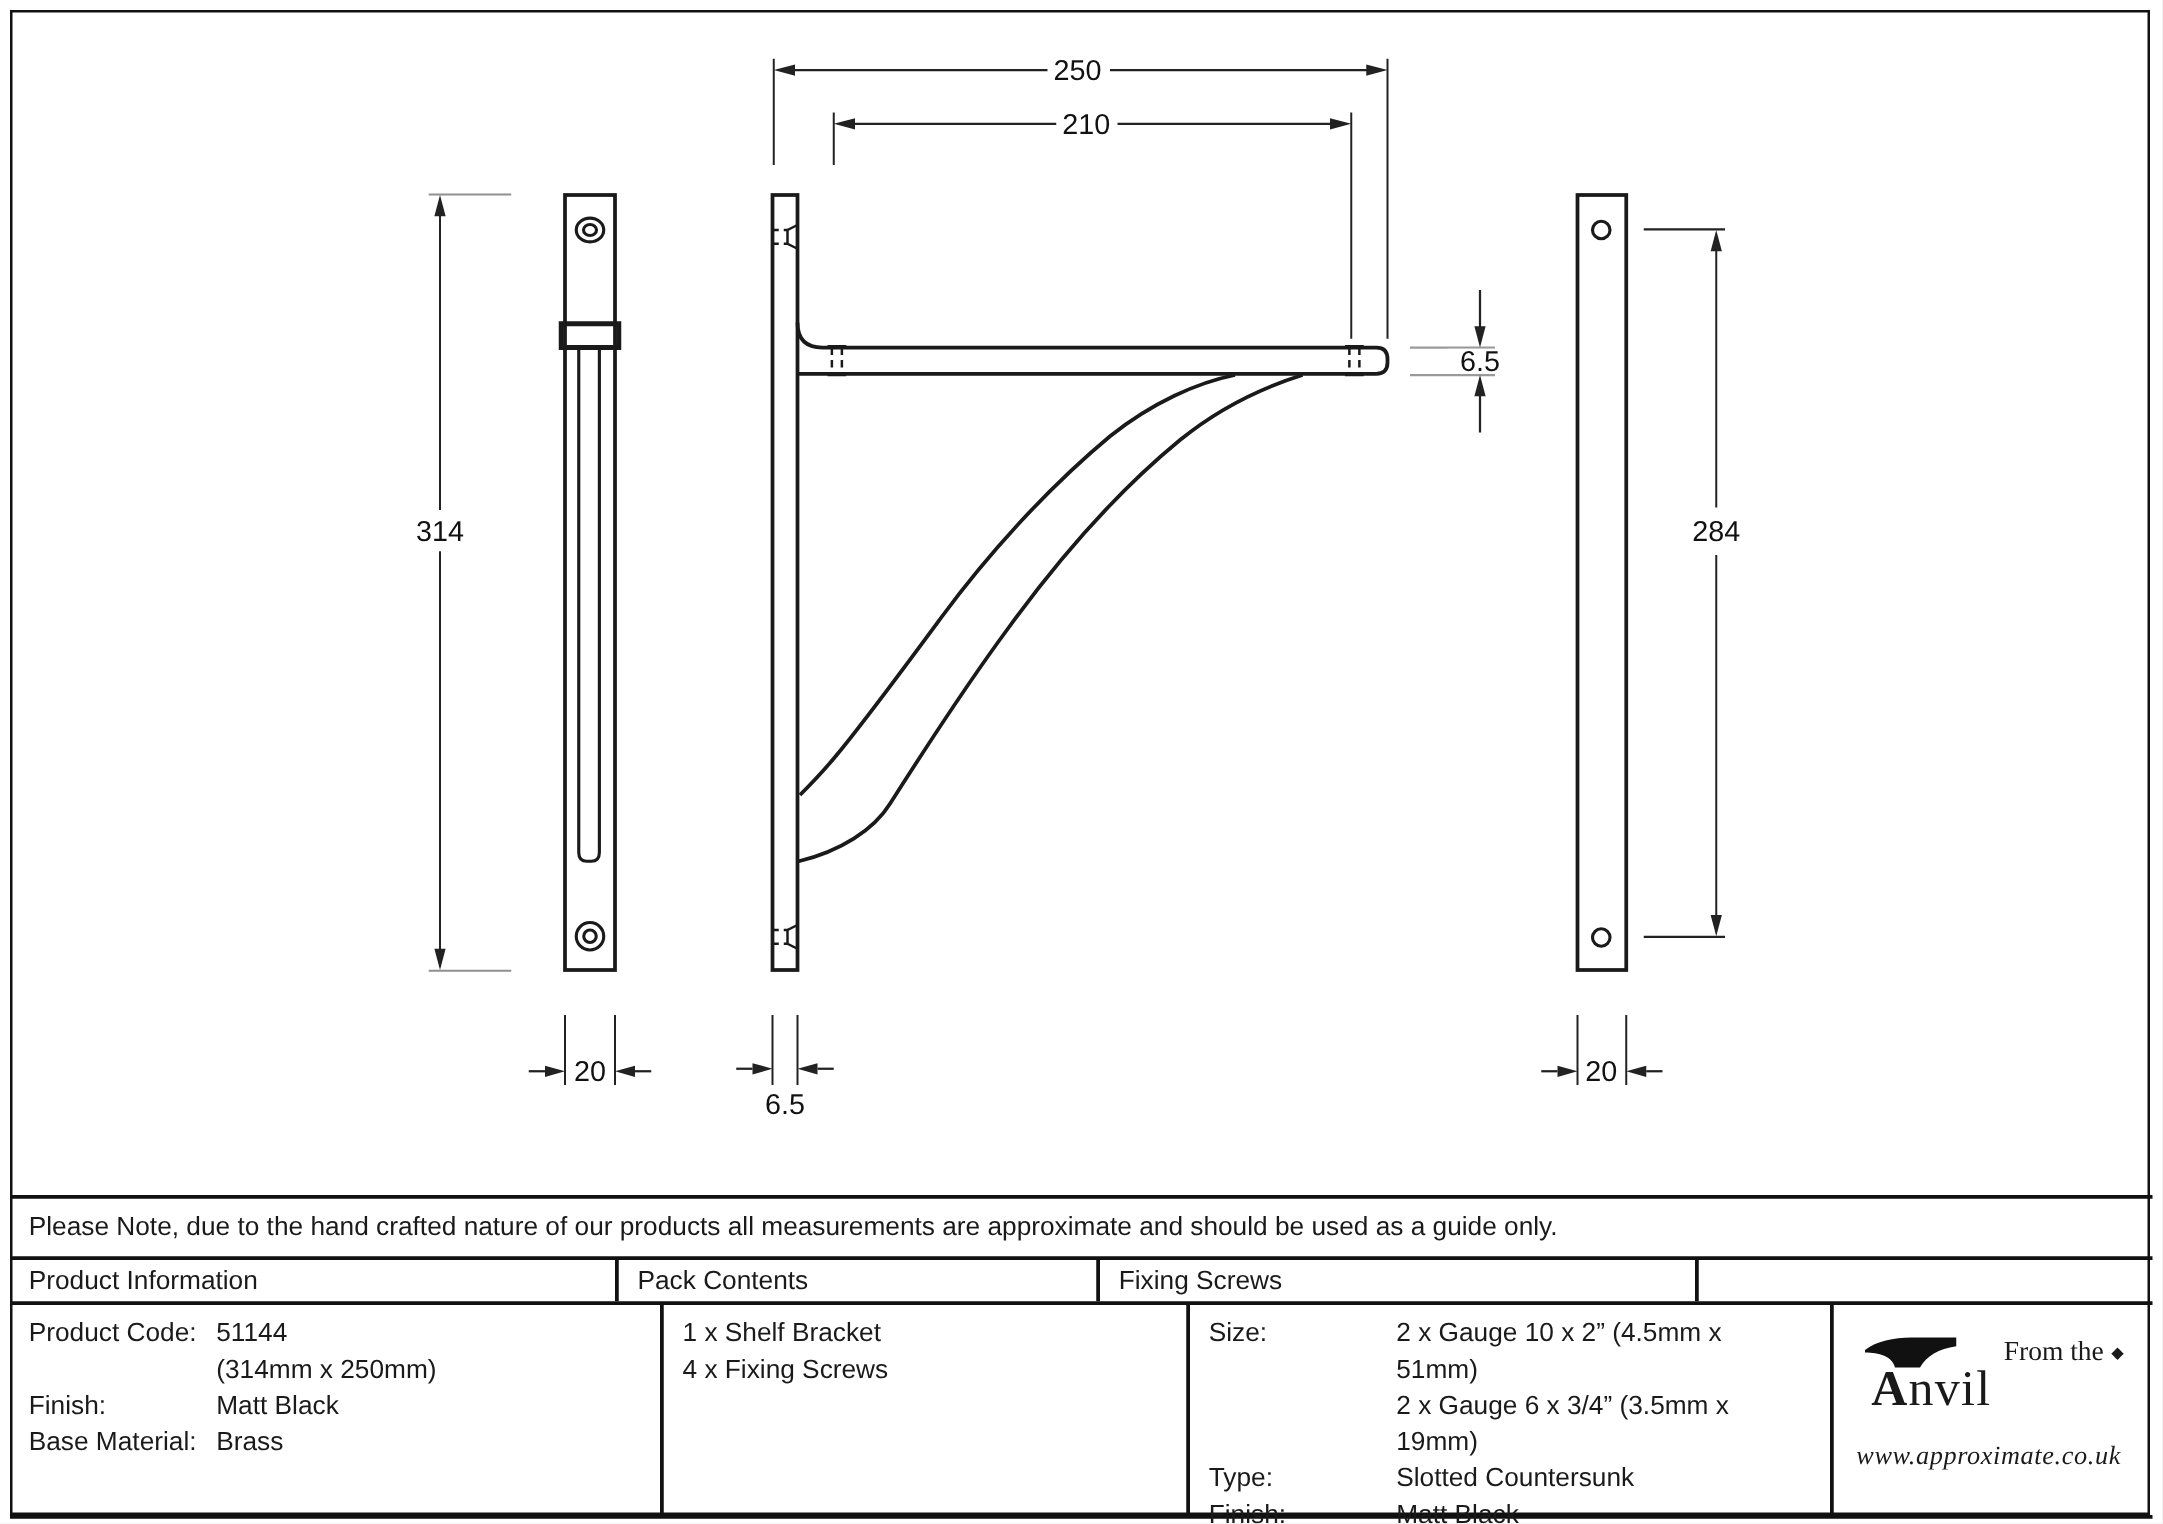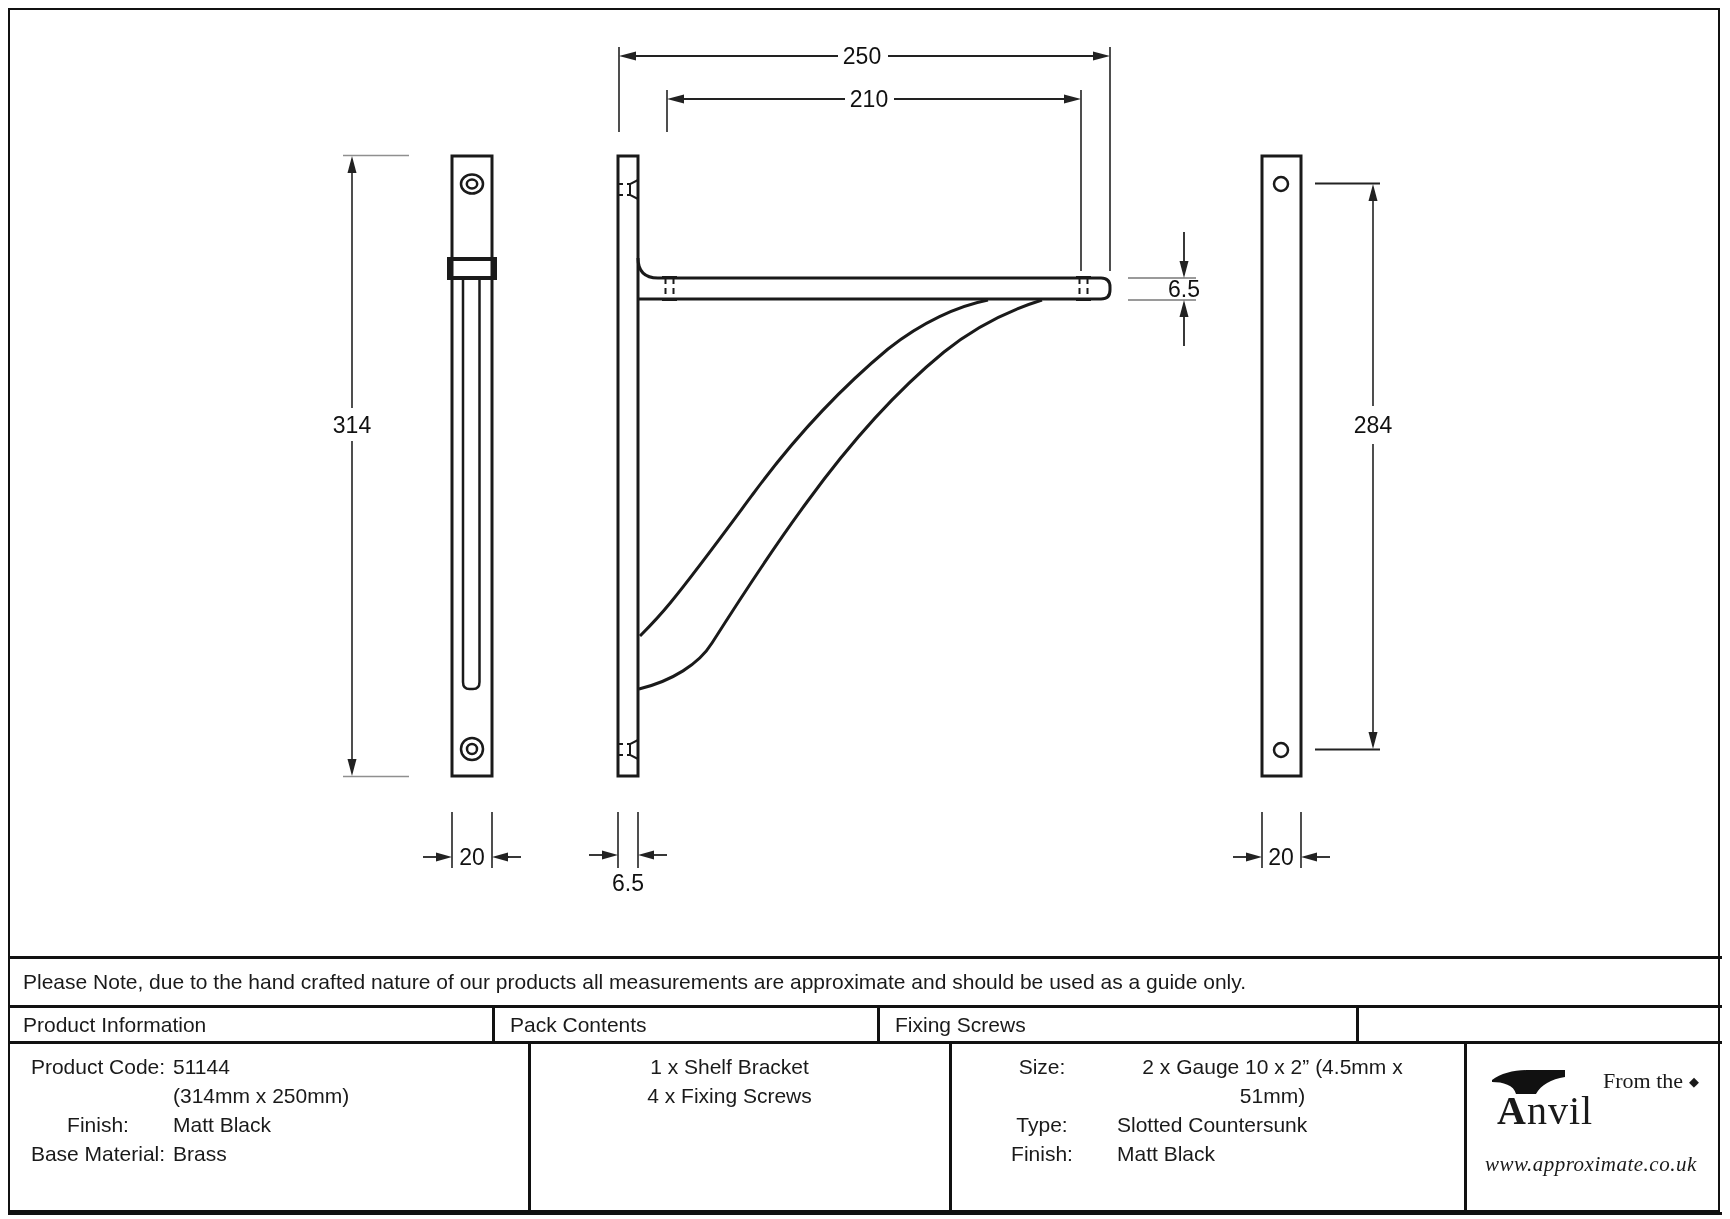--- a/index.html
+++ b/index.html
@@ -4,21 +4,21 @@
 <style>
   html,body{margin:0;padding:0;background:#e8e8e8;}
   .page{position:relative;width:1730px;height:1219px;background:#ffffff;overflow:hidden;
         font-family:"Liberation Sans",sans-serif;color:#1a1a1a;}
   .page-border{position:absolute;left:8px;top:8px;width:1712px;height:1204px;
         border:2px solid #111;box-sizing:border-box;}
   svg text{font-family:"Liberation Sans",sans-serif;fill:#111;}
   .dim-text{font-size:23px;}
   
   .sheet-table{position:absolute;left:8px;top:956px;width:1714px;box-sizing:border-box;
-        border-top:3px solid #111;border-bottom:3px solid #111;font-size:21px;text-align:center;}
+        border-top:3px solid #111;border-bottom:3px solid #111;font-size:21px;}
   .note-row{height:49px;border-bottom:3px solid #111;display:flex;align-items:center;
         padding-left:15px;box-sizing:border-box;}
   .hdr-row,.body-row{display:flex;}
   .hdr-row{height:36px;border-bottom:3px solid #111;box-sizing:border-box;}
   .body-row{height:168px;box-sizing:border-box;gap:36px;}
   .c1{width:484px;}.c2{width:385px;border-left:3px solid #111;}
   .c3{width:479px;border-left:3px solid #111;}.c4{width:298px;border-left:3px solid #111;}
   .c1,.c2,.c3,.c4{box-sizing:border-box;flex:none;}
   .hdr-cell{display:flex;align-items:center;padding-left:15px;}
   .cell-pad{padding:8px 0 0 15px;line-height:29px;}
@@ -219,20 +219,24 @@
         <div>1 x Shelf Bracket</div>
         <div>4 x Fixing Screws</div>
       </div>
 
       <div class="c3 cell-pad">
         <div class="lv">
             <span class="lab">Size:</span>
             <span>2 x Gauge 10 x 2” (4.5mm x 51mm)</span>
           </div>
         <div class="lv">
+            <span class="lab"></span>
+            <span>2 x Gauge 6 x 3/4” (3.5mm x 19mm)</span>
+          </div>
+        <div class="lv">
             <span class="lab">Type:</span>
             <span>Slotted Countersunk</span>
           </div>
         <div class="lv">
             <span class="lab">Finish:</span>
             <span>Matt Black</span>
           </div>
 
       </div>
 

